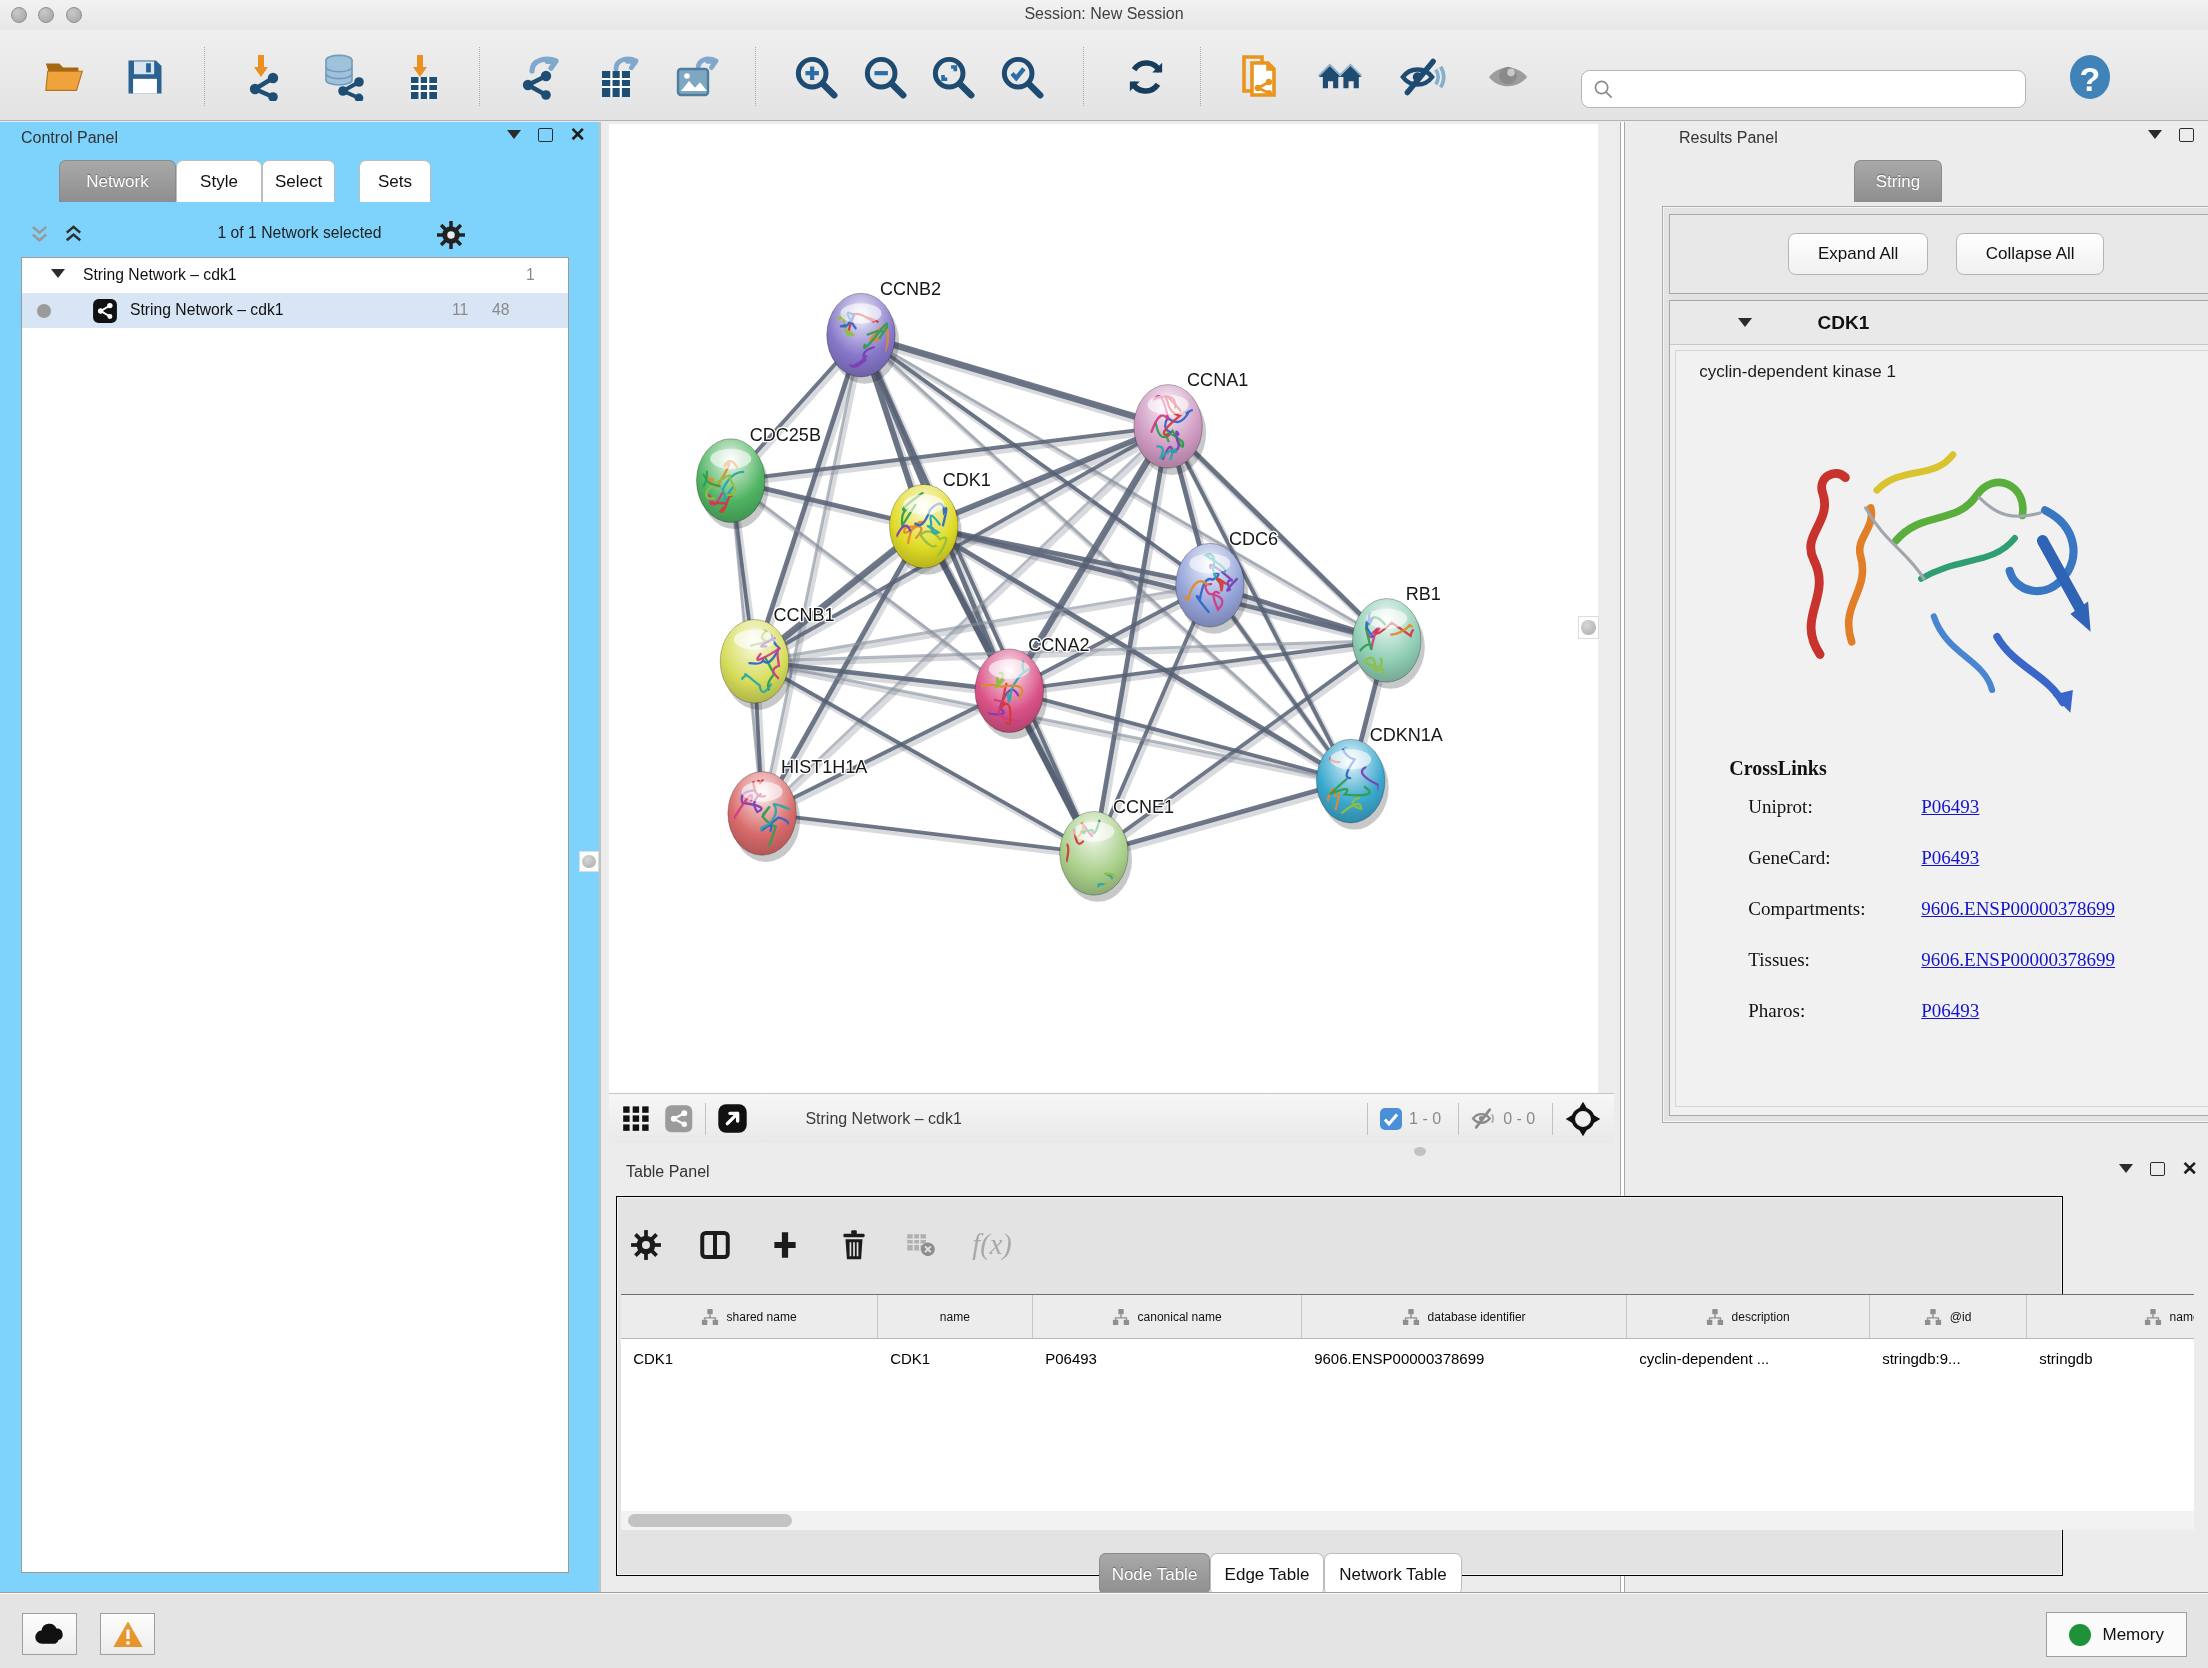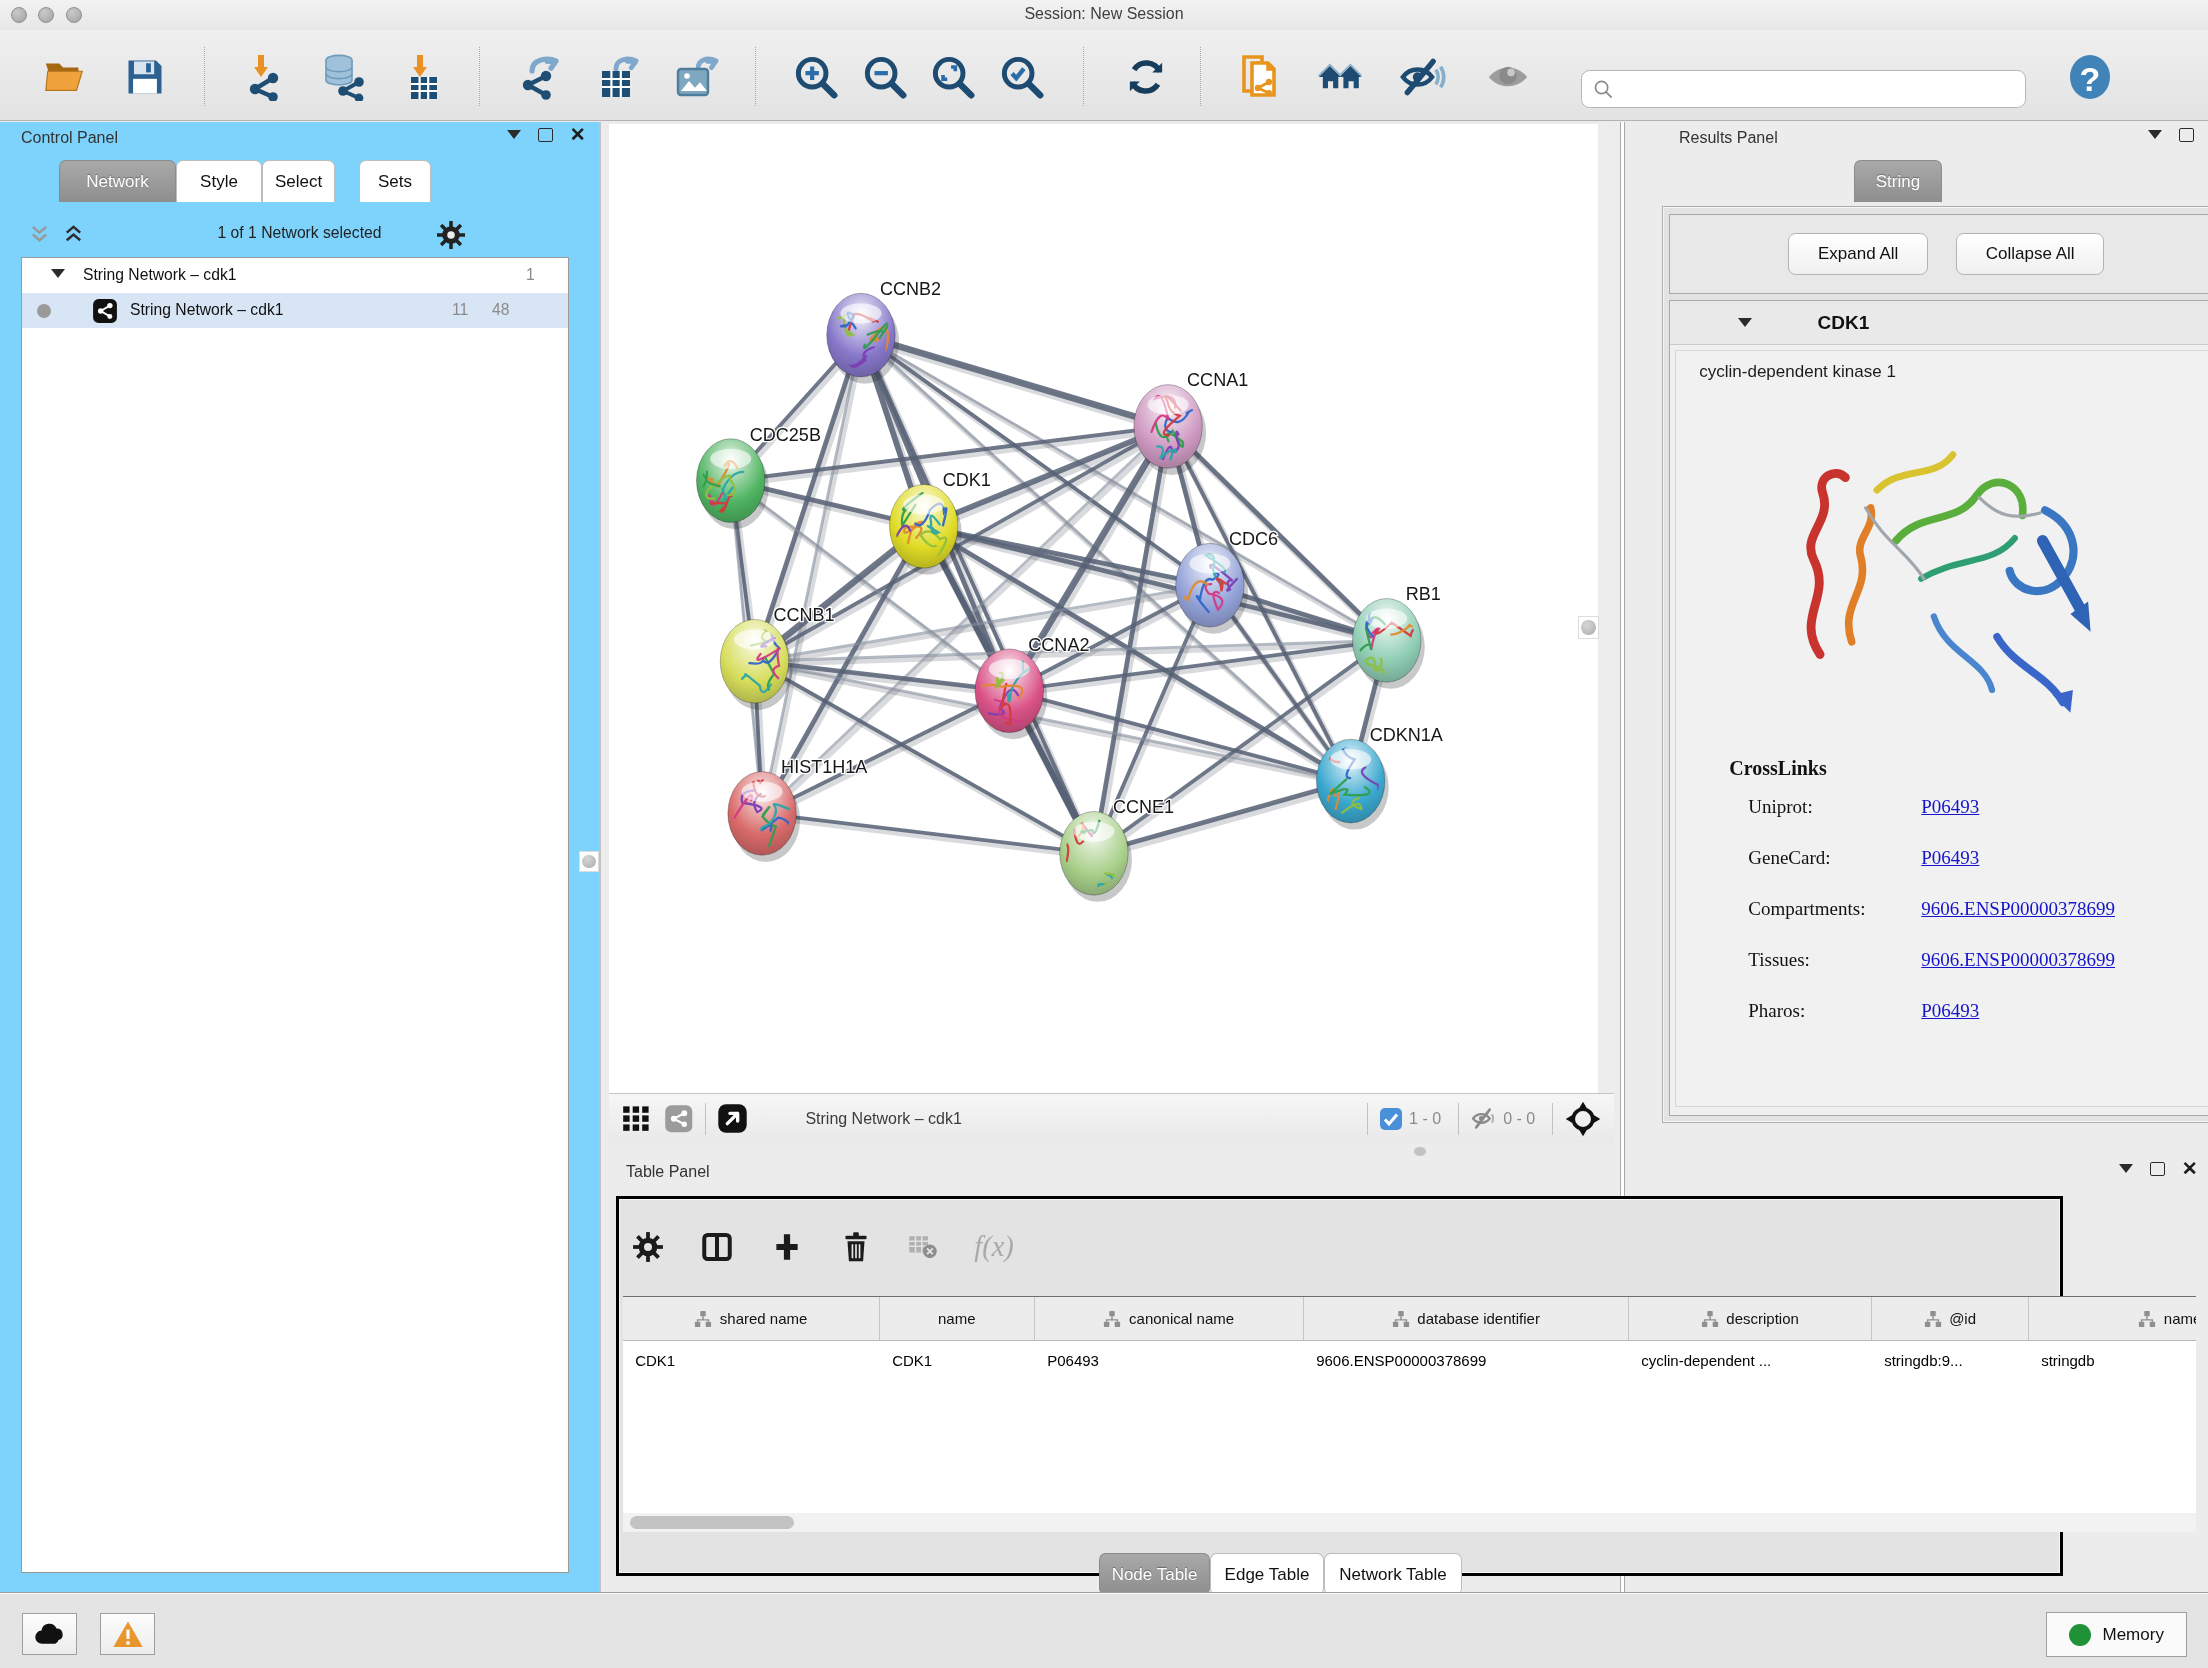--- a/index.html
+++ b/index.html
@@ -56,25 +56,25 @@
   .rp-content { height:816px; border:1px solid #a8a8a8; background:#f0f0f0; }
   .rp-entry-head { height:44px; background:#e9e9e9; border-bottom:1px solid #c9c9c9; display:flex; align-items:center; }
   .rp-card { margin:4.8px; height:757px; background:#f1f1f1; border:1px solid #d6d6d6; overflow:hidden; }
   .xl { font-family:"Liberation Serif", serif; }
   .xrow { display:flex; padding-left:19px; height:51px; align-items:center; font-size:19px; color:#111; }
   .xrow .xlabel { min-width:173px; }
   .xrow a { color:#1414cc; text-decoration:underline; }
 
   
   .table-panel-head { position:absolute; left:609px; top:1156px; width:1600px; height:36px; }
-  .tp-container { position:absolute; left:616px; top:1196px; width:1447px; height:380px; background:#e3e3e3; border:3px solid #000000; box-shadow:inset 0 0 0 1px #f5f5f5; }
+  .tp-container { position:absolute; left:616px; top:1196px; width:1447px; height:380px; background:#e3e3e3; border:1px solid #000000; box-shadow:inset 0 0 0 1px #f5f5f5; }
   .tp-toolbar { position:absolute; left:13.3px; top:17px; height:61px; display:flex; align-items:center; gap:36px; color:#1b1b1b; }
   .tbl { position:absolute; left:3.8px; top:97px; width:1573px; height:236px; background:#fff; border-top:1.9px solid #6f6f6f; overflow:hidden; }
   .thead { display:flex; height:44px; background:#ececec; border-bottom:1px solid #b9b9b9; }
-  .th { display:flex; align-items:center; justify-content:center; gap:7.6px; font-size:15px; color:#111; border-right:1px solid #c6c6c6; flex:none; overflow:hidden; }
+  .th { display:flex; align-items:center; justify-content:center; gap:7.6px; font-size:12px; color:#111; border-right:1px solid #c6c6c6; flex:none; overflow:hidden; }
   .trow { display:flex; height:38px; background:#fff; }
   .td { display:flex; align-items:center; padding-left:12.4px; font-size:15px; color:#000; flex:none; overflow:hidden; white-space:nowrap; }
   .hscroll { position:absolute; left:3.8px; top:314px; width:1573px; height:19px; background:#f2f2f2; }
   .hthumb { position:absolute; left:7.6px; top:2.9px; width:164px; height:13.3px; border-radius:6.7px; background:#c3c3c3; }
   .fx { font-family:"Liberation Serif", serif; font-style:italic; font-size:28.5px; color:#a9a9a9; }
 
   
   .statusbar { position:absolute; left:0; top:1592px; width:2208px; height:76px; background:#e4e4e4; border-top:1px solid #9d9d9d; box-shadow:inset 0 1px 0 #fafafa; }
   .sb-btn { position:absolute; top:20px; width:55px; height:42px; border:1.9px solid #9e9e9e; background:linear-gradient(#fdfdfd,#ececec); display:flex; align-items:center; justify-content:center; }
   .mem-btn { position:absolute; right:21px; top:19px; width:141px; height:45px; border:1px solid #9e9e9e; background:#fafafa; display:flex; align-items:center; justify-content:center; gap:11.4px; font-size:17px; color:#111; }

